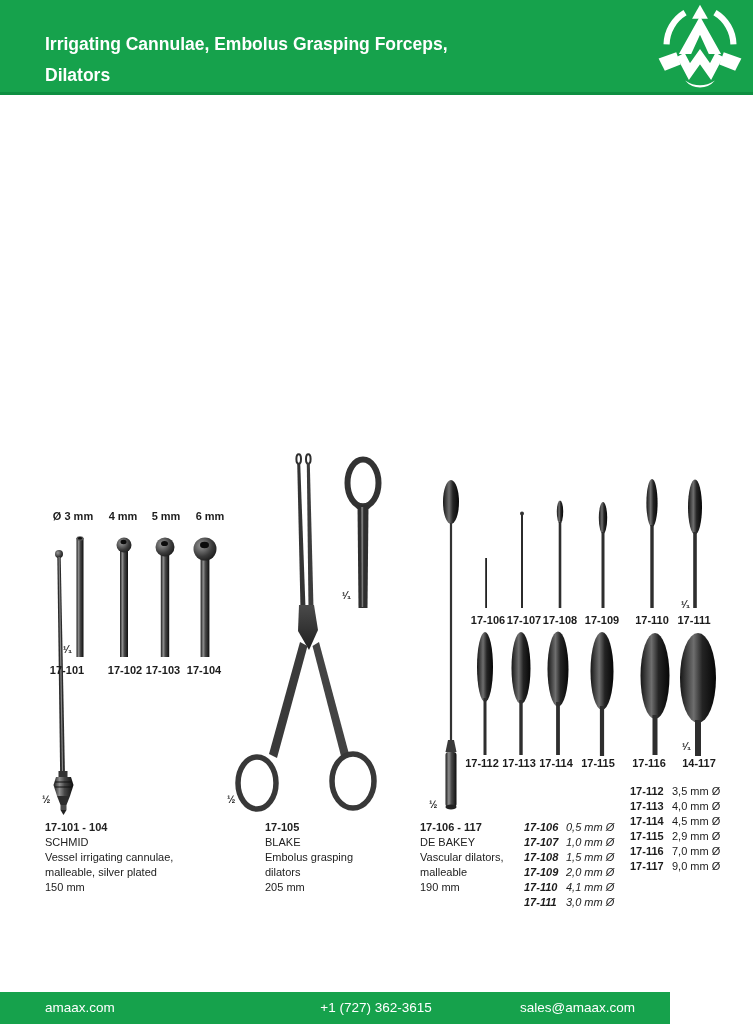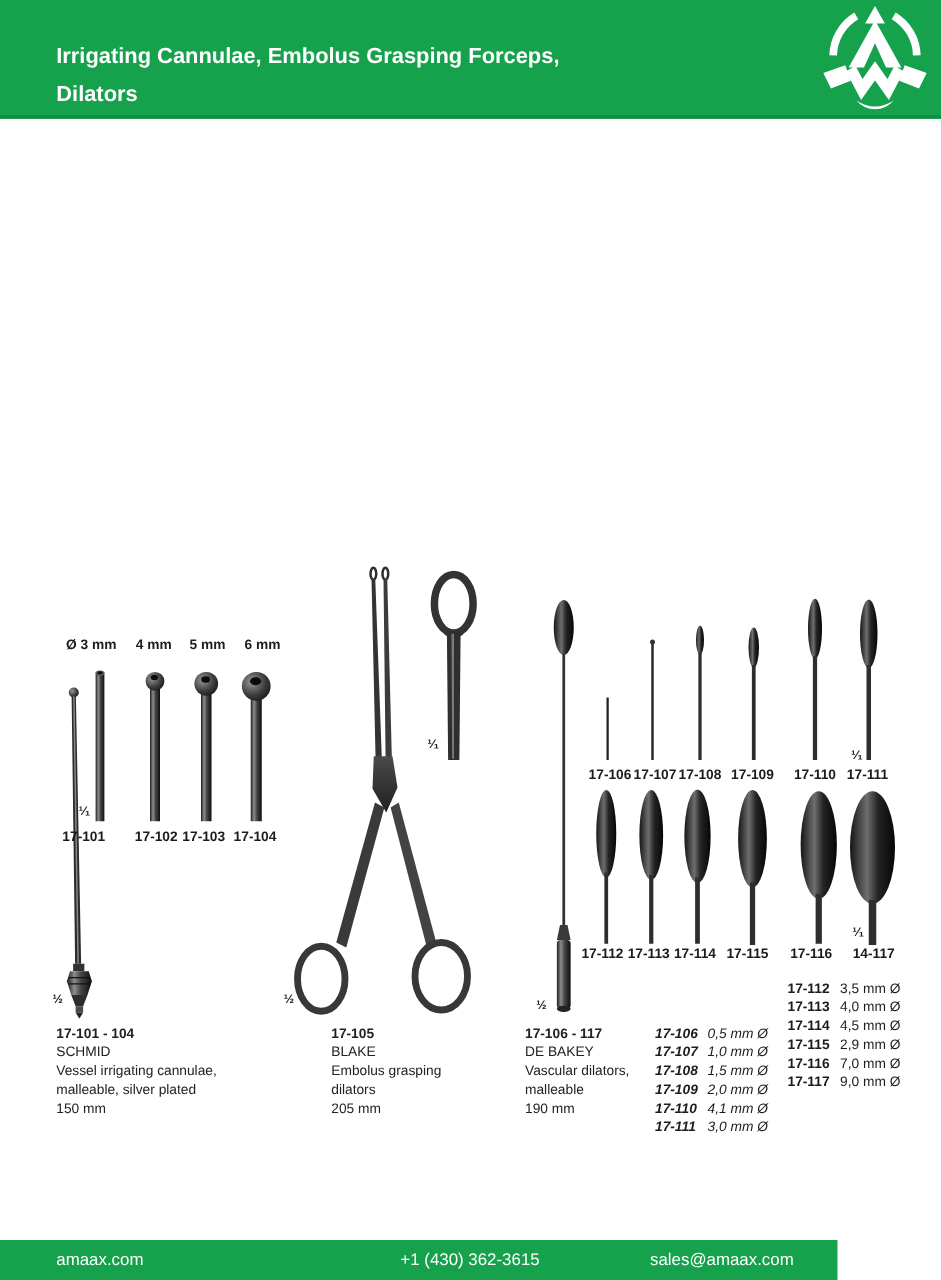--- a/index.html
+++ b/index.html
@@ -266,16 +266,16 @@
   <div class="srow"><span class="scode">17-112</span><span class="ssize">3,5 mm Ø</span></div>
   <div class="srow"><span class="scode">17-113</span><span class="ssize">4,0 mm Ø</span></div>
   <div class="srow"><span class="scode">17-114</span><span class="ssize">4,5 mm Ø</span></div>
   <div class="srow"><span class="scode">17-115</span><span class="ssize">2,9 mm Ø</span></div>
   <div class="srow"><span class="scode">17-116</span><span class="ssize">7,0 mm Ø</span></div>
   <div class="srow"><span class="scode">17-117</span><span class="ssize">9,0 mm Ø</span></div>
 </div>
 
 <div class="footer">
   <span class="f-site">amaax.com</span>
-  <span class="f-phone">+1 (430) 362-3615</span>
+  <span class="f-phone">+1 (727) 362-3615</span>
   <span class="f-email">sales@amaax.com</span>
   <span class="f-page">252</span>
 </div>
 
 </body></html>

